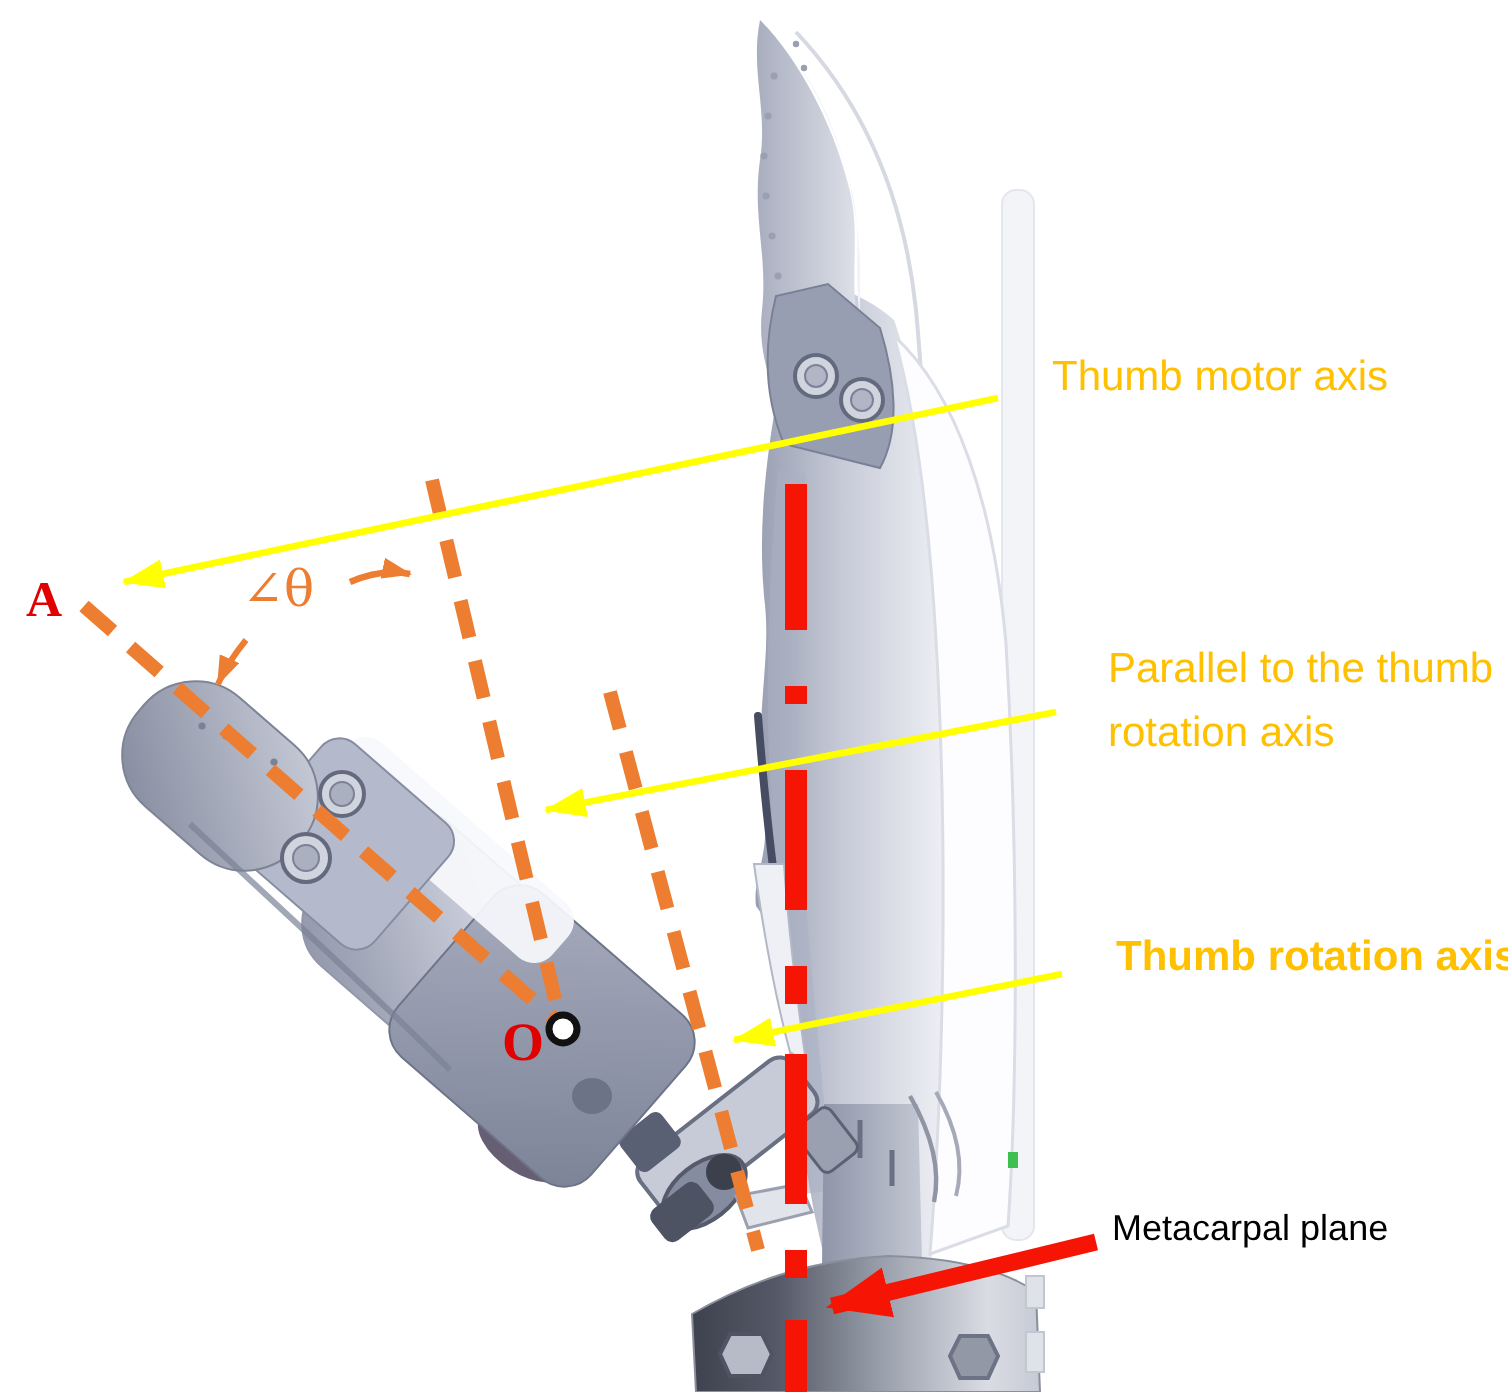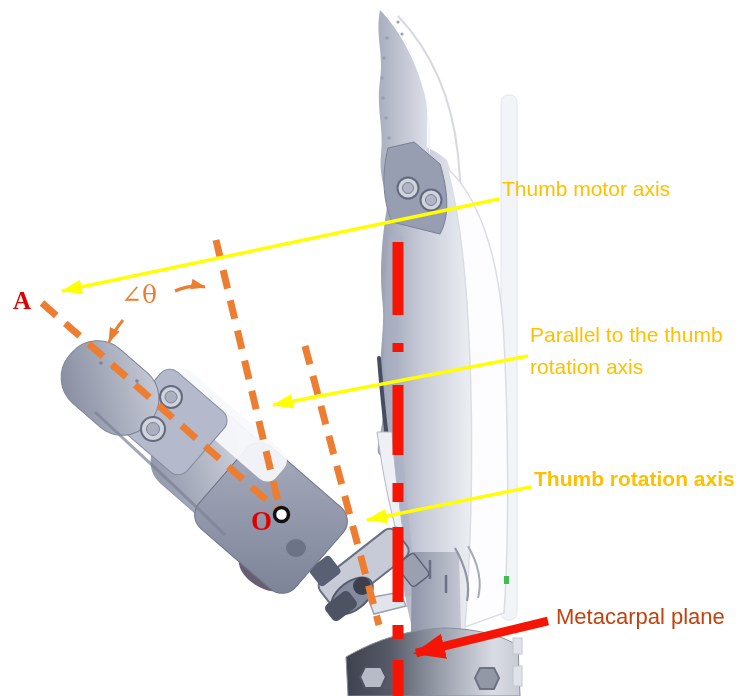--- a/index.html
+++ b/index.html
@@ -1,21 +1,21 @@
 <!DOCTYPE html>
 <html><head>
 <meta charset="utf-8">
 <style>
   html,body{margin:0;padding:0;background:#fff;}
   #stage{position:relative;width:754px;height:696px;background:#ffffff;overflow:hidden;
          font-family:"Liberation Sans",sans-serif;}
   #stage svg{position:absolute;left:0;top:0;}
   .lbl{position:absolute;white-space:nowrap;user-select:none;}
-  .gold{color:#FFC000;font-size:21px;line-height:26px;}
-  .redlbl{color:#c2410c;font-size:22px;}
+  .gold{color:#FFC000;font-size:21px;line-height:26px;margin-left:24px;}
+  .redlbl{color:#000000;font-size:18px;}
   .ptlbl{color:#E10000;font-family:"Liberation Serif","DejaVu Serif",serif;font-weight:bold;}
   .theta{color:#ED7D31;font-size:25px;font-family:"DejaVu Serif","DejaVu Sans",serif;}
   #lbl-motor{left:502px;top:176px;}
   #lbl-parallel{left:530px;top:319px;width:212px;white-space:normal;line-height:32px;}
   #lbl-rotation{left:534px;top:466px;font-weight:bold;}
   #lbl-metacarpal{left:556px;top:604px;}
   #lbl-a{left:13px;top:287px;font-size:25px;}
   #lbl-o{left:251px;top:506px;font-size:27px;}
   #lbl-theta{left:121px;top:280px;}
 </style>

